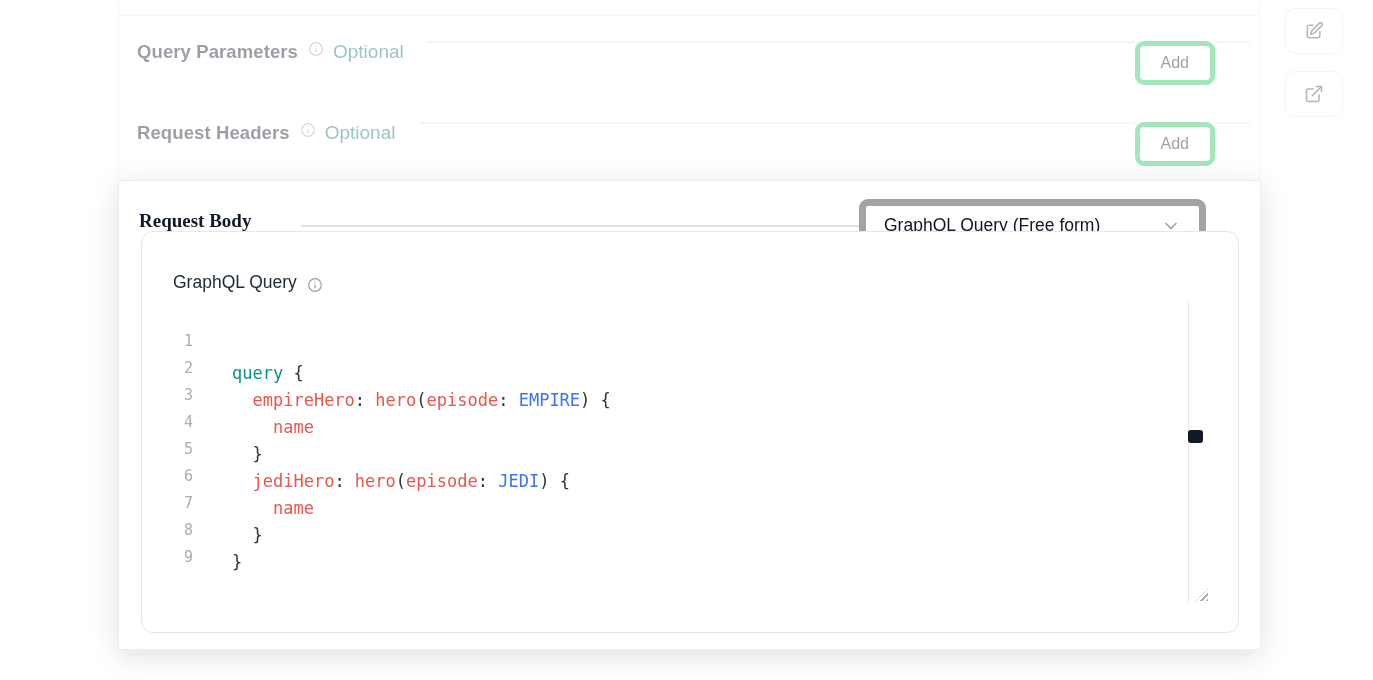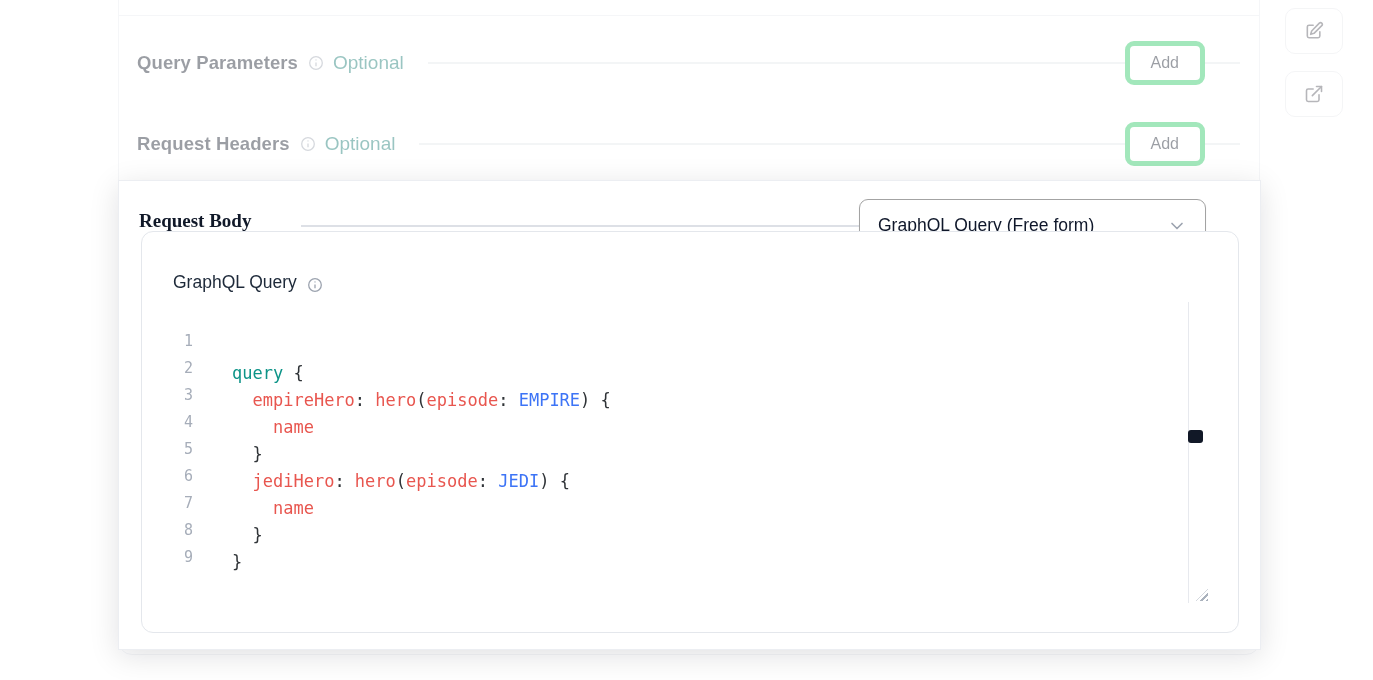--- a/index.html
+++ b/index.html
@@ -10,22 +10,22 @@
   }
 
   
   .bg-card {
     position:absolute; left:118px; top:-24px; width:1142px; height:679px;
     background:#fff; border:1px solid #e7e9ee; border-radius:14px;
   }
   .top-divider { position:absolute; left:0; right:0; top:38px; height:1px; background:#e7e9ee; }
 
   .param-row {
-    position:absolute; left:18px; right:19px; height:44px;
-    display:flex; align-items:center;
+    position:absolute; left:18px; right:9px; height:44px;
+    display:flex; 
   }
   .row-qp { top:64px; }
   .row-rh { top:145px; }
   .row-title { font-size:18.5px; font-weight:600; color:#111827; letter-spacing:.1px; }
   .info-icon { display:inline-flex; color:#9ca3af; margin-left:10px; }
   .info-icon svg { width:16px; height:16px; }
   .optional { font-size:19px; color:#0f766e; margin-left:9px; }
   .row-line { flex:1; height:1.5px; background:#e3e6ea; margin:0 0 0 24px; }
   .row-line-after { width:35px; height:1.5px; background:#e3e6ea; }
   .add-btn {
@@ -44,21 +44,21 @@
   
   .spotlight {
     position:absolute; left:118px; top:180px; width:1143px; height:470px;
     background:#fff; border:1px solid #eceef2;
     box-shadow: 0 6px 28px rgba(2,8,23,.12), 0 0 0 3000px rgba(255,255,255,0.58);
   }
   .rb-title { position:absolute; left:20px; top:29px; font-size:19px; font-weight:600; color:#101828;font-family:Liberation Serif, serif; }
   .rb-line { position:absolute; left:182px; top:44px; width:558px; height:1.5px; background:#dde0e6; }
   .select {
     position:absolute; left:740px; top:18px; width:347px; height:53px;
-    border:1px solid #a3a3a3; border-radius:9px; background:#fff;
+    border:7px solid #a3a3a3; border-radius:9px; background:#fff;
     display:flex; align-items:center; padding:0 18px;
     font-size:17.5px; color:#0f172a; cursor:pointer;
     box-shadow:0 1px 2px rgba(16,24,40,.05);
   }
   .chev { margin-left:auto; color:#9ca3af; display:inline-flex; }
   .chev svg { width:20px; height:20px; }
 
   .editor-card {
     position:absolute; left:22px; top:50px; width:1098px; height:402px;
     border:1px solid #e4e7ec; border-radius:12px; background:#fff;

